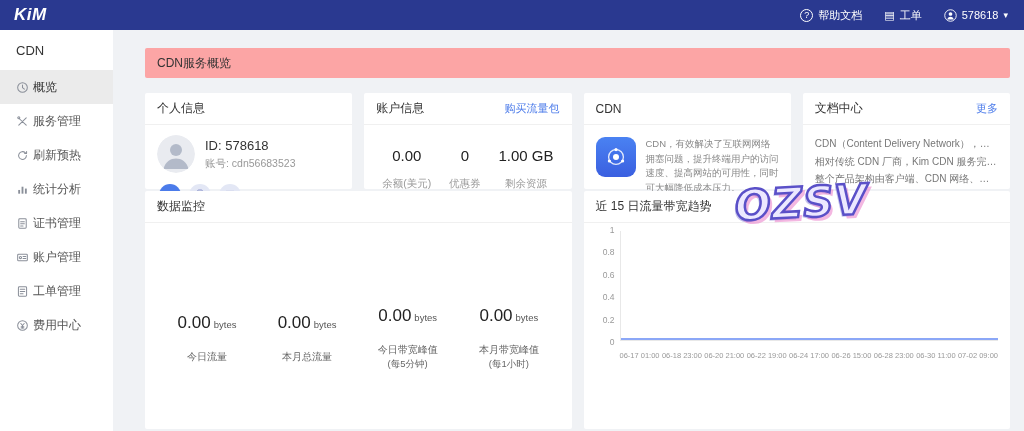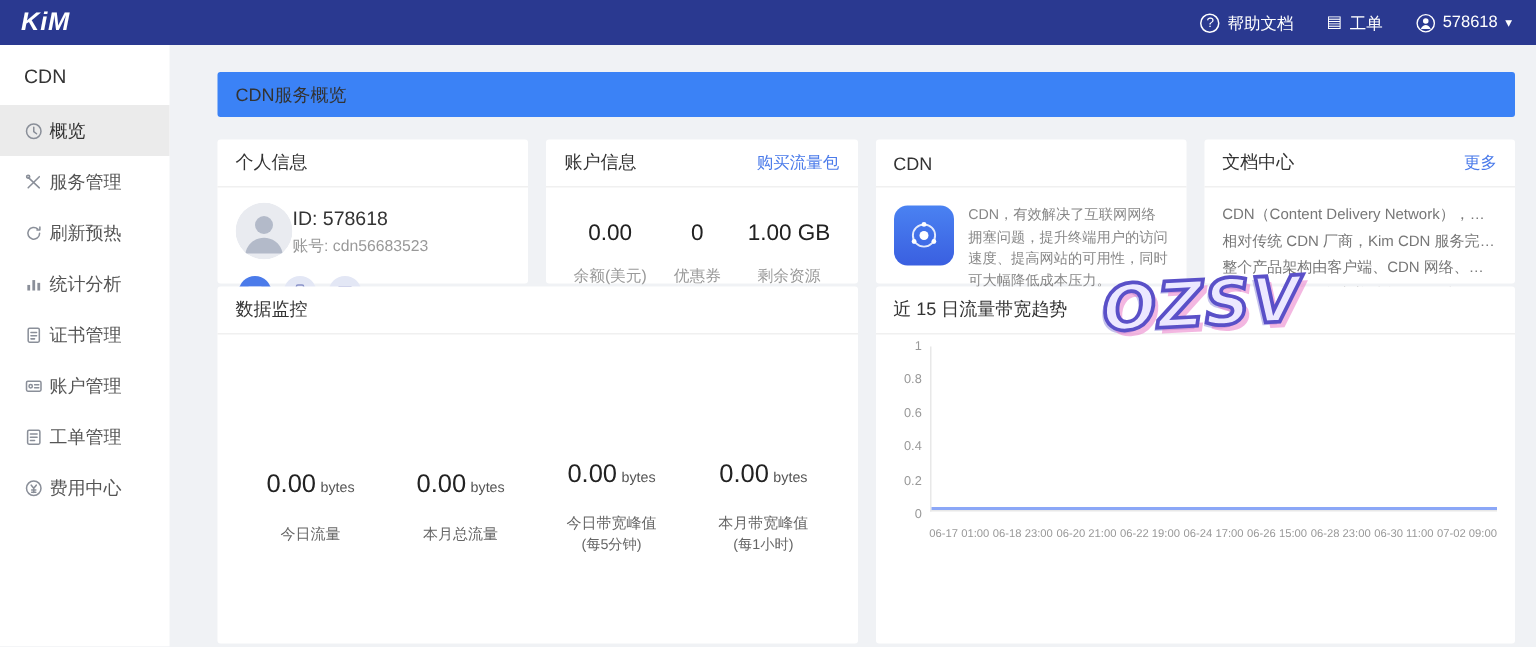--- a/index.html
+++ b/index.html
@@ -36,35 +36,35 @@
   .menu-item.active { background:#ebebeb; color:#333; }
   .mi { width:13px; height:13px; flex:none; }
   .mi * { stroke:#8a8f99; fill:none; stroke-width:1.1; stroke-linecap:round; stroke-linejoin:round; }
   .mi .fill { fill:#8a8f99; stroke:none; }
   
   .main {
     position:absolute; top:30px; left:113px; right:0; bottom:0;
     padding:18px 14px 0 32px;
   }
   .header-card {
-    background:#3b82f6; height:30px; line-height:30px; padding:0 12px;
+    background:#fca5a5; height:30px; line-height:30px; padding:0 12px;
     font-size:12px; color:#333; border-radius:2px;
   }
   .row { display:flex; gap:12px; }
   .row1 { margin-top:15px; height:96px; }
   .row2 { margin-top:2px; height:238px; }
   .card { background:#fff; border-radius:2px; flex:1; min-width:0; display:flex; flex-direction:column; }
   .card-head {
     height:32px; flex:none; display:flex; align-items:center; justify-content:space-between;
     padding:0 12px; border-bottom:1px solid #f0f0f0; font-size:12px; color:#333;
   }
   .card-body { flex:1; min-height:0; padding:10px 12px; }
   .link { color:#4b7bea; font-size:11px; cursor:pointer; text-decoration:none; }
   
-  .profile { display:flex; align-items:center; }
+  .profile { display:flex; align-items:center; gap:10px; }
   .avatar { width:38px; height:38px; border-radius:50%; overflow:hidden; flex:none; }
   .pid { font-size:13px; color:#333; }
   .pacc { font-size:10.5px; color:#999; margin-top:4px; }
   .profile-actions { display:flex; gap:8px; margin-top:11px; margin-left:2px; }
   .act {
     width:22px; height:22px; border-radius:50%; background:#e3e7f5;
     display:inline-flex; align-items:center; justify-content:center; cursor:pointer;
   }
   .act.blue { background:#4b7bea; }
   

